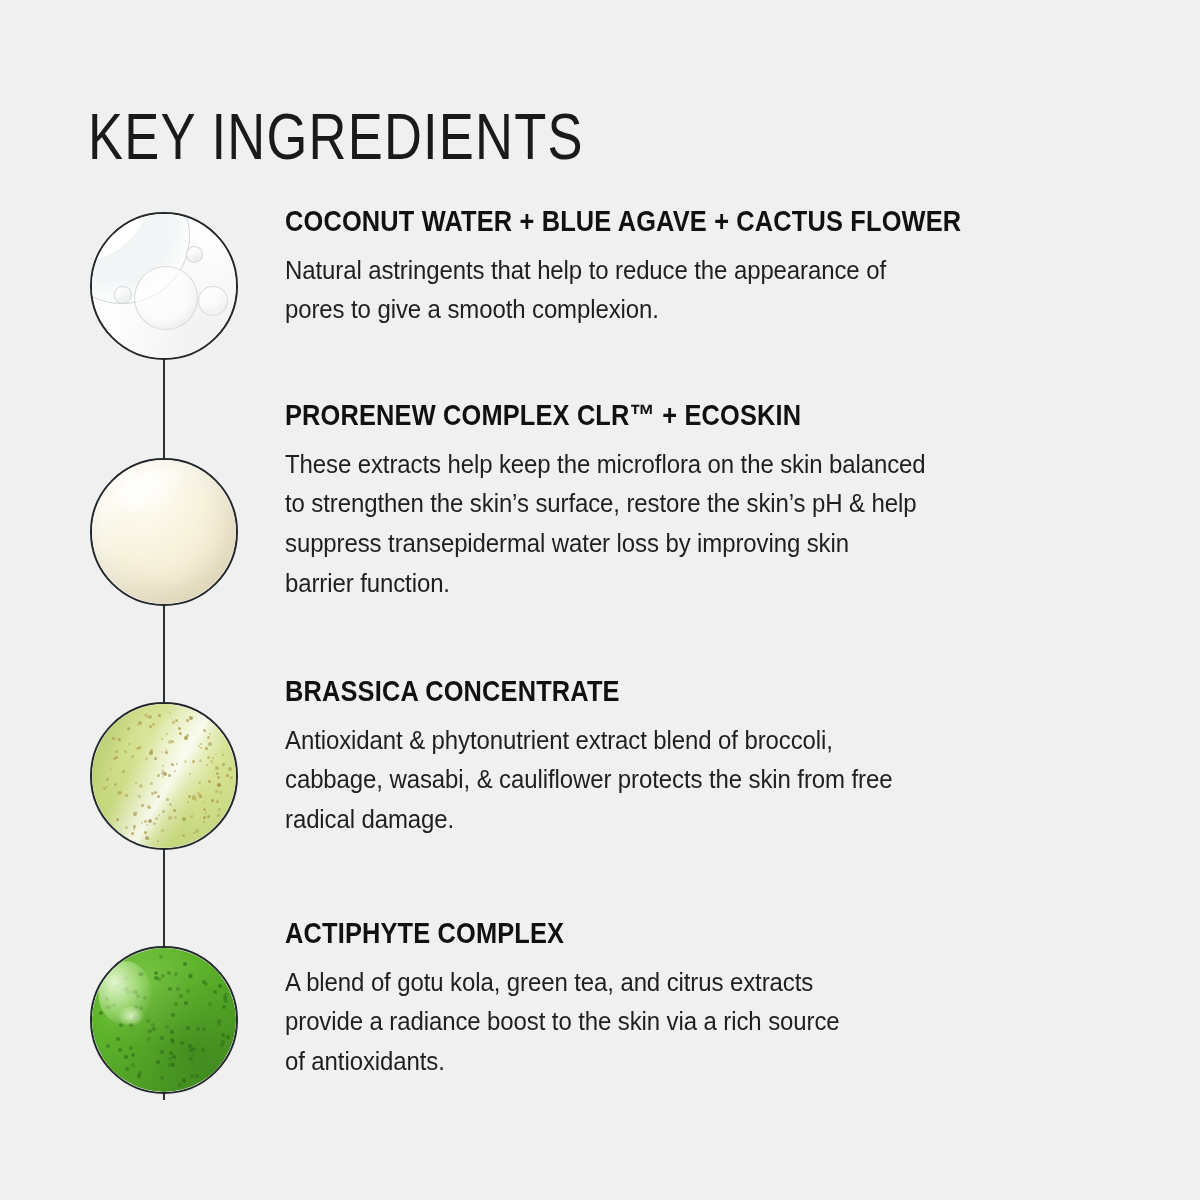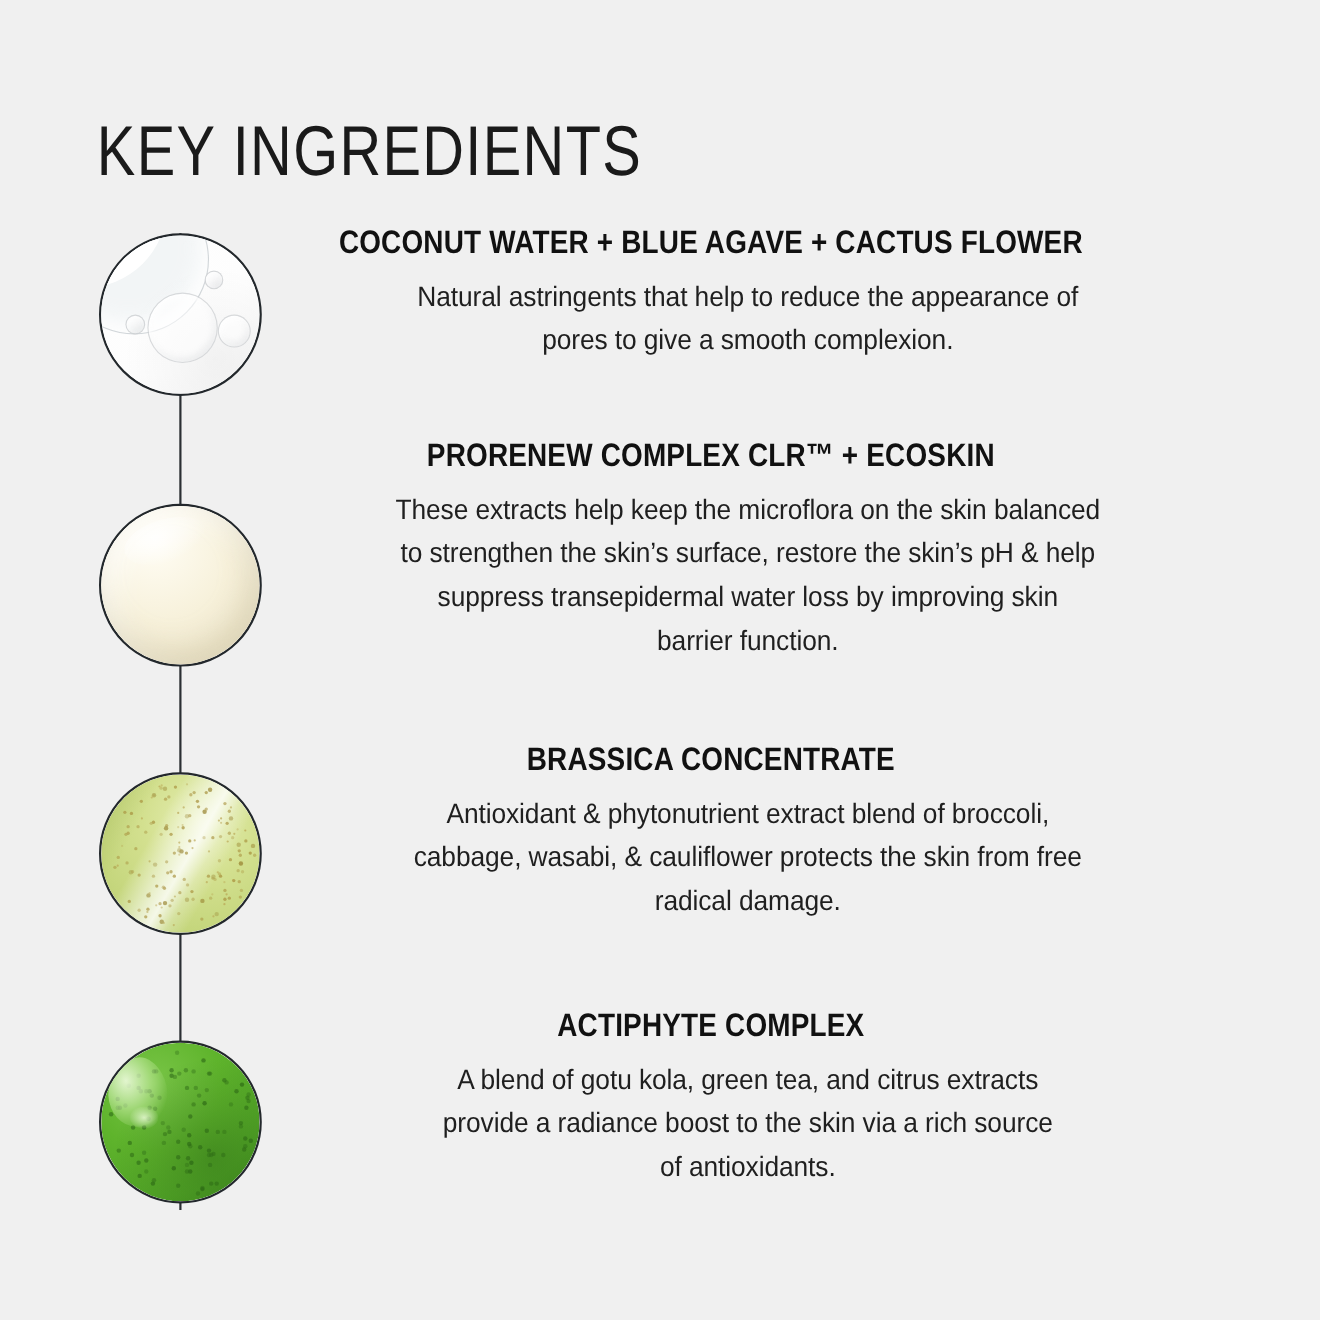--- a/index.html
+++ b/index.html
@@ -190,21 +190,20 @@
   .content {
     position: absolute;
     left: 285px;
     top: 206px;
     width: 840px;
   }
   .ingredient {
     position: absolute;
     left: 0;
     width: 840px;
-    text-align: center;
   }
   .ing-0 { top: 0px; }
   .ing-1 { top: 194px; }
   .ing-2 { top: 470px; }
   .ing-3 { top: 712px; }
 
   .ing-name {
     font-family: "Liberation Sans", sans-serif;
     font-weight: 700;
     font-size: 29.5px;

